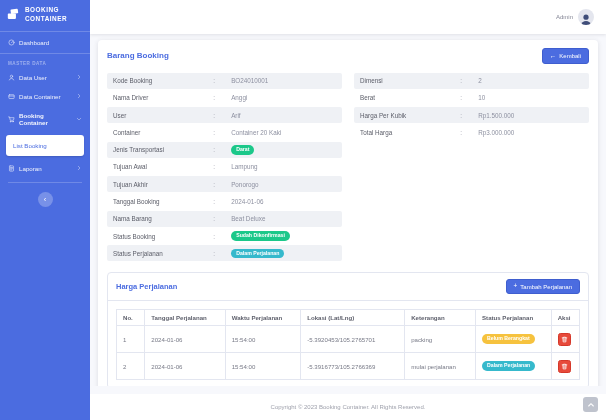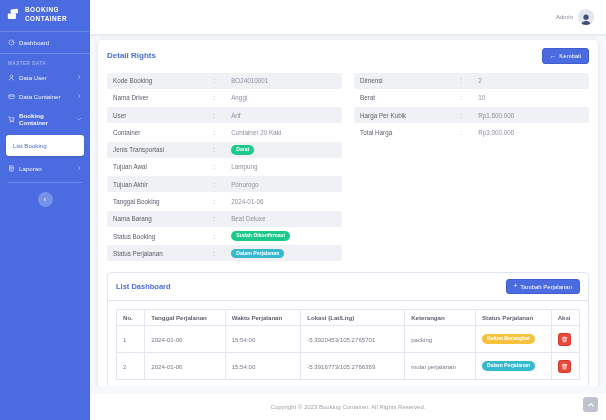--- a/index.html
+++ b/index.html
@@ -153,21 +153,21 @@
       <circle cx="8" cy="6" r="3" fill="#3f4d79"></circle>
         <path d="M2.5 15a5.5 4.6 0 0 1 11 0z" fill="#3f4d79"></path>
     </svg>
   </span>
 </header>
 
 <div class="main">
   <div class="page">
     <section class="card">
       <div class="card-header">
-        <span class="card-title">Detail Rights</span>
+        <span class="card-title">Barang Booking</span>
         <button class="btn">
           <span class="ic">←</span>
           <span>Kembali</span>
         </button>
       </div>
 
       <div class="detail-cols">
         <div class="col">
           <div class="drow">
               <span class="dl">Kode Booking</span>
@@ -244,21 +244,21 @@
           <div class="drow">
               <span class="dl">Total Harga</span>
               <span class="dc">:</span>
               <span class="dv">Rp3.000.000</span>
             </div>
         </div>
       </div>
 
       <section class="trips-card">
         <div class="trips-header">
-          <span class="trips-title">List Dashboard</span>
+          <span class="trips-title">Harga Perjalanan</span>
           <button class="btn">
             <span class="ic">+</span>
             <span>Tambah Perjalanan</span>
           </button>
         </div>
         <div class="trips-table-wrap">
           <table>
             <thead>
               <tr>
                 <th style="width:6%">No.</th>

